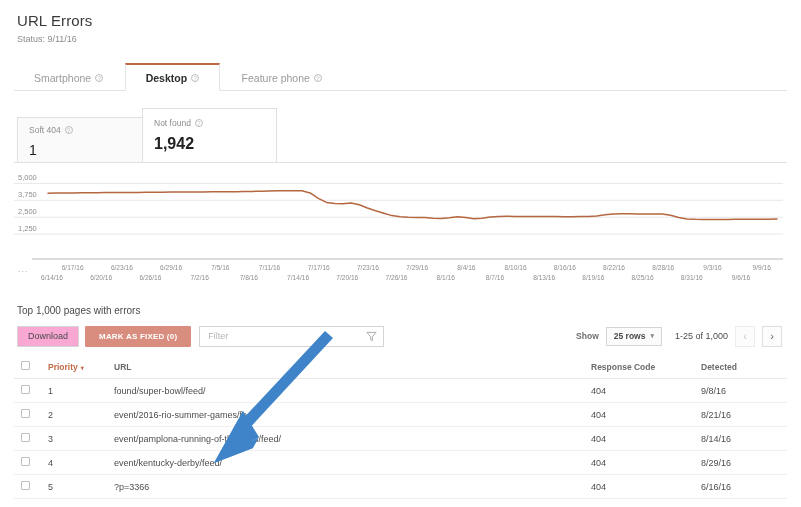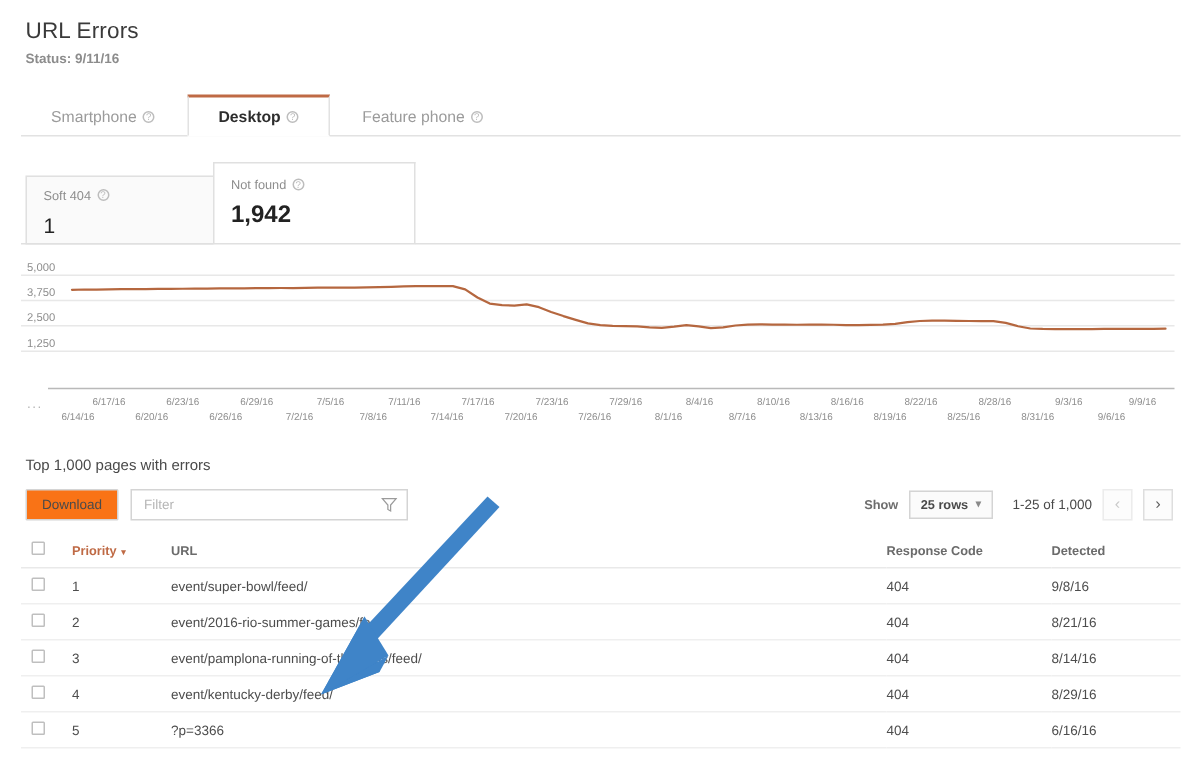--- a/index.html
+++ b/index.html
@@ -19,21 +19,20 @@
     font-size: 15px;
     color: #3a3a3a;
     font-weight: 400;
     letter-spacing: .1px;
     margin: 2px 0 0 3px;
   }
   .status-line {
     font-size: 9px;
     color: #8c8c8c;
     margin: 5px 0 0 3px;
-    font-weight: bold;
   }
 
   
   .tabs {
     position: relative;
     margin-top: 19px;
     height: 28px;
     border-bottom: 1px solid #e2e2e2;
     padding-left: 3px;
   }
@@ -137,21 +136,21 @@
     display: flex;
     align-items: center;
     margin-top: 9px;
     padding-left: 3px;
     height: 22px;
   }
   .btn {
     height: 21px;
     font-size: 9px;
     border: 1px solid #d4d4d4;
-    background: #f97316;
+    background: #f9a8d4;
     color: #4a4a4a;
     padding: 0 10px;
     cursor: pointer;
     border-radius: 1px;
   }
   .btn-fixed {
     background: #d98d7e;
     border: 1px solid #d98d7e;
     color: #ffffff;
     font-weight: bold;
@@ -356,20 +355,21 @@
         <text x="747.6805460750853" y="101" font-size="6.6" fill="#8e8e8e" text-anchor="middle" font-family="&quot;Liberation Sans&quot;, sans-serif">9/9/16</text>
         <text x="727.0102389078498" y="111" font-size="6.6" fill="#8e8e8e" text-anchor="middle" font-family="&quot;Liberation Sans&quot;, sans-serif">9/6/16</text>
       </svg>
     <div class="axis-dots">...</div>
   </div>
 
   <div class="table-caption">Top 1,000 pages with errors</div>
 
   <div class="toolbar">
     <button class="btn">Download</button>
+    <button class="btn btn-fixed">MARK AS FIXED (0)</button>
     <div class="filter-box">
       <input type="text" placeholder="Filter" style="">
       <svg class="funnel" viewBox="0 0 12 12">
         <path d="M1 1.5h10L7 6.2v4.3L5 9.4V6.2z" fill="none" stroke="#9b9b9b" stroke-width="0.9"></path>
       </svg>
     </div>
 
     <div class="pager">
       <span class="pager-label">Show</span>
       <div class="rows-select">
@@ -393,21 +393,21 @@
         </th>
         <th class="col-url">URL</th>
         <th class="col-resp">Response Code</th>
         <th class="col-det">Detected</th>
       </tr>
     </thead>
     <tbody id="tbody">
         <tr>
           <td class="col-check"><span class="cb"></span></td>
           <td class="col-priority">1</td>
-          <td class="col-url">event/super-bowl/feed/</td>
+          <td class="col-url">found/super-bowl/feed/</td>
           <td class="col-resp">404</td>
           <td class="col-det">9/8/16</td>
         </tr>
         <tr>
           <td class="col-check"><span class="cb"></span></td>
           <td class="col-priority">2</td>
           <td class="col-url">event/2016-rio-summer-games/feed/</td>
           <td class="col-resp">404</td>
           <td class="col-det">8/21/16</td>
         </tr>

